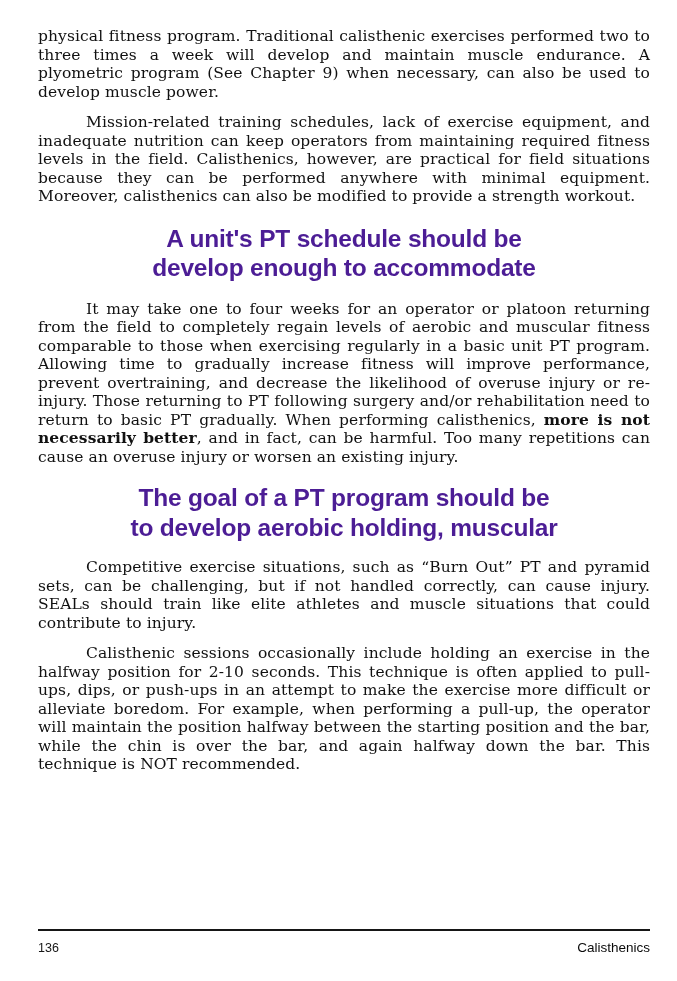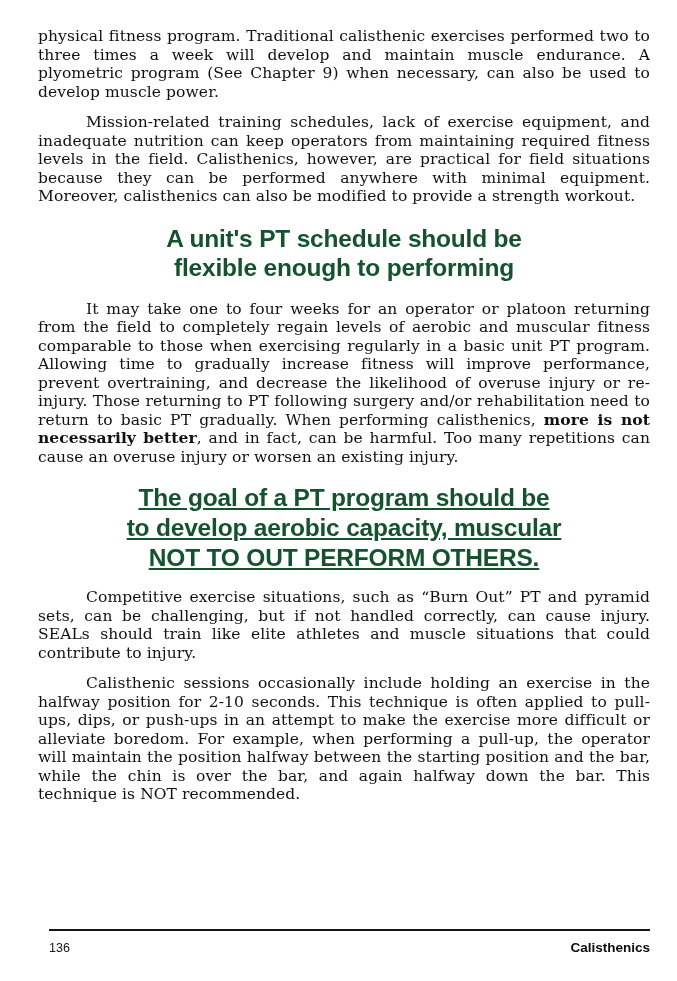--- a/index.html
+++ b/index.html
@@ -39,34 +39,33 @@
     font-weight: bold;
   }
   .pullquote {
     font-family: "Liberation Sans", "DejaVu Sans", sans-serif;
     font-weight: bold;
     font-size: 24.5px;
     line-height: 29px;
     text-align: center;
     letter-spacing: -0.2px;
     margin: 18px 0 18px 0;
-    color: #14532d;
+    color: #4c1d95;
   }
   .pullquote .pq-line {
     display: block;
     white-space: nowrap;
   }
   .pullquote.pq2 {
     line-height: 30px;
     margin: 17px 0 15px 0;
-    text-decoration: underline;
   }
   .page-footer {
     position: absolute;
-    left: 49px;
+    left: 38px;
     right: 27px;
     top: 929px;
   }
   .footer-rule {
     border: none;
     border-top: 2px solid #161616;
     margin: 0 0 9px 0;
     width: 100%;
   }
   .footer-row {
@@ -76,47 +75,46 @@
   }
   .page-number {
     font-family: "Liberation Sans", "DejaVu Sans", sans-serif;
     font-size: 12.5px;
     font-weight: normal;
     color: #161616;
   }
   .section-title {
     font-family: "Liberation Sans", "DejaVu Sans", sans-serif;
     font-size: 13.5px;
-    font-weight: bold;
+    font-weight: normal;
     color: #0a0a0a;
     margin-left: 20px;
   }
 </style>
 </head>
 <body>
 
 <div class="page">
 
   <main class="content">
 
     <p class="body-para">physical fitness program. Traditional calisthenic exercises performed two to three times a week will develop and maintain muscle endurance. A plyometric program (See Chapter 9) when necessary, can also be used to develop muscle power.</p>
 
     <p class="body-para indent">Mission-related training schedules, lack of exercise equipment, and inadequate nutrition can keep operators from maintaining required fitness levels in the field. Calisthenics, however, are practical for field situations because they can be performed anywhere with minimal equipment. Moreover, calisthenics can also be modified to provide a strength workout.</p>
 
     <h2 class="pullquote pq1">
       <span class="pq-line">A unit's PT schedule should be</span>
-      <span class="pq-line">flexible enough to performing</span>
+      <span class="pq-line">develop enough to accommodate</span>
     </h2>
 
     <p class="body-para indent"><span>It may take one to four weeks for an operator or platoon returning from the field to completely regain levels of aerobic and muscular fitness comparable to those when exercising regularly in a basic unit PT program. Allowing time to gradually increase fitness will improve performance, prevent overtraining, and decrease the likelihood of overuse injury or re-injury. Those returning to PT following surgery and/or rehabilitation need to return to basic PT gradually. When performing calisthenics, </span><strong>more is not necessarily better</strong><span>, and in fact, can be harmful. Too many repetitions can cause an overuse injury or worsen an existing injury.</span></p>
 
     <h2 class="pullquote pq2">
       <span class="pq-line">The goal of a PT program should be</span>
-      <span class="pq-line">to develop aerobic capacity, muscular</span>
-      <span class="pq-line">NOT TO OUT PERFORM OTHERS.</span>
+      <span class="pq-line">to develop aerobic holding, muscular</span>
     </h2>
 
     <p class="body-para indent">Competitive exercise situations, such as “Burn Out” PT and pyramid sets, can be challenging, but if not handled correctly, can cause injury. SEALs should train like elite athletes and muscle situations that could contribute to injury.</p>
 
     <p class="body-para indent">Calisthenic sessions occasionally include holding an exercise in the halfway position for 2-10 seconds. This technique is often applied to pull-ups, dips, or push-ups in an attempt to make the exercise more difficult or alleviate boredom. For example, when performing a pull-up, the operator will maintain the position halfway between the starting position and the bar, while the chin is over the bar, and again halfway down the bar. This technique is NOT recommended.</p>
 
   </main>
 
   <footer class="page-footer">
     <hr class="footer-rule">

